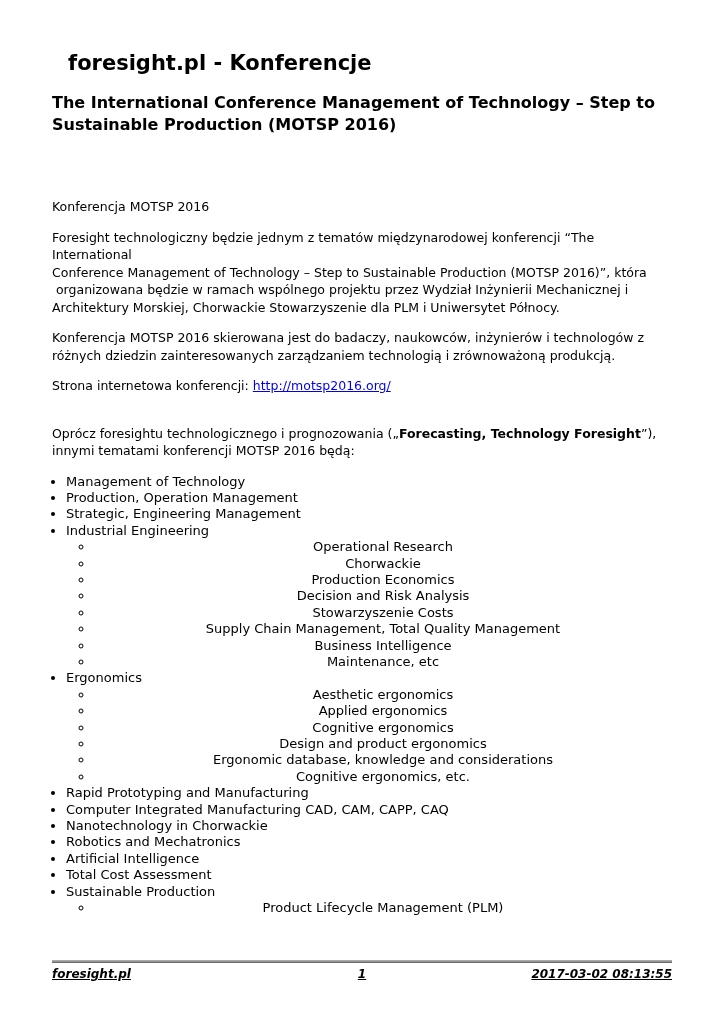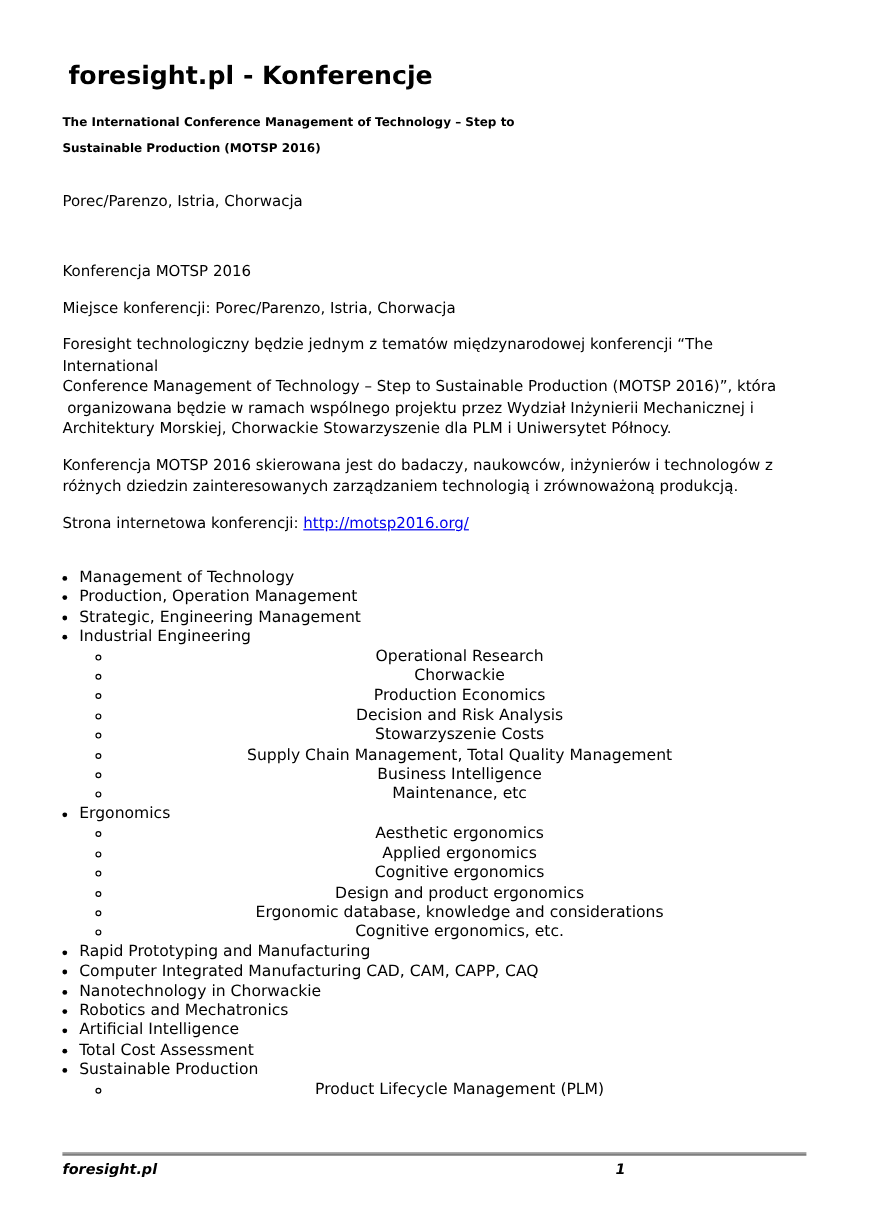--- a/index.html
+++ b/index.html
@@ -12,28 +12,28 @@
     position: relative;
     overflow: hidden;
   }
   .page {
     padding: 50px 53px 0 52px;
   }
   h1.doc-title {
     font-size: 21px;
     line-height: 26px;
     font-weight: bold;
-    margin: 0 0 16px 5px;
+    margin: 0 0 16px 16px;
     white-space: pre-line;
   }
   h2.doc-subtitle {
-    font-size: 10px;
+    font-size: 16px;
     line-height: 22px;
     font-weight: bold;
-    margin: 0 0 5px 0;
+    margin: 0 0 22px 0;
     white-space: pre-line;
   }
   .meta-block {
     font-size: 12.5px;
     line-height: 18px;
     margin: 0 0 22px 0;
     white-space: pre-line;
   }
   p.body-text {
     font-size: 12.5px;
@@ -59,20 +59,21 @@
     list-style: circle;
     padding-left: 28px;
     margin: 0;
     text-align: center;
   }
   .page-footer {
     position: absolute;
     left: 52px;
     right: 53px;
     top: 960px;
+    text-decoration: underline;
   }
   .footer-rule {
     height: 3px;
     background: linear-gradient(to bottom, #b3b3b3 0%, #9a9a9a 45%, #5a5a5a 100%);
   }
   .footer-row {
     display: flex;
     margin-top: 4px;
     font-size: 12px;
     font-weight: bold;
@@ -87,38 +88,38 @@
 <body>
 
 <div class="page">
 
   <h1 class="doc-title">foresight.pl - Konferencje</h1>
 
   <h2 class="doc-subtitle">The International Conference Management of Technology – Step to
 Sustainable Production (MOTSP 2016)</h2>
 
   <div class="meta-block">
-    <div>Porec/Parenzo, Istria, Chorwacja</div>
   </div>
 
   <p class="body-text">Konferencja MOTSP 2016</p>
 
-  <p class="body-text">Miejsce konferencji: Porec/Parenzo, Istria, Chorwacja</p>
 
 
   <p class="body-text">Foresight technologiczny będzie jednym z tematów międzynarodowej konferencji “The International
 Conference Management of Technology – Step to Sustainable Production (MOTSP 2016)”, która
 &nbsp;organizowana będzie w ramach wspólnego projektu przez Wydział Inżynierii Mechanicznej i
 Architektury Morskiej, Chorwackie Stowarzyszenie dla PLM i Uniwersytet Północy.</p>
 
   <p class="body-text">Konferencja MOTSP 2016 skierowana jest do badaczy, naukowców, inżynierów i technologów z
 różnych dziedzin zainteresowanych zarządzaniem technologią i zrównoważoną produkcją.</p>
 
   <p class="body-text mb-lg"><span>Strona internetowa konferencji: </span><a href="#" class="ext-link">http://motsp2016.org/</a></p>
 
+  <p class="body-text"><span>Oprócz foresightu technologicznego i prognozowania („</span><span class="bold-inline">Forecasting, Technology Foresight</span><span>”),
+innymi tematami konferencji MOTSP 2016 będą:</span></p>
 
   <ul class="topics">
       <li>Management of Technology</li>
       <li>Production, Operation Management</li>
       <li>Strategic, Engineering Management</li>
       <li>Industrial Engineering<ul>
           <li>Operational Research</li>
           <li>Chorwackie</li>
           <li>Production Economics</li>
           <li>Decision and Risk Analysis</li>
@@ -146,14 +147,15 @@
         </ul></li>
     </ul>
 
 </div>
 
 <div class="page-footer">
   <div class="footer-rule"></div>
   <div class="footer-row">
     <span class="fl">foresight.pl</span>
     <span class="fc">1</span>
+    <span class="fr">2017-03-02 08:13:55</span>
   </div>
 </div>
 
 </body></html>

